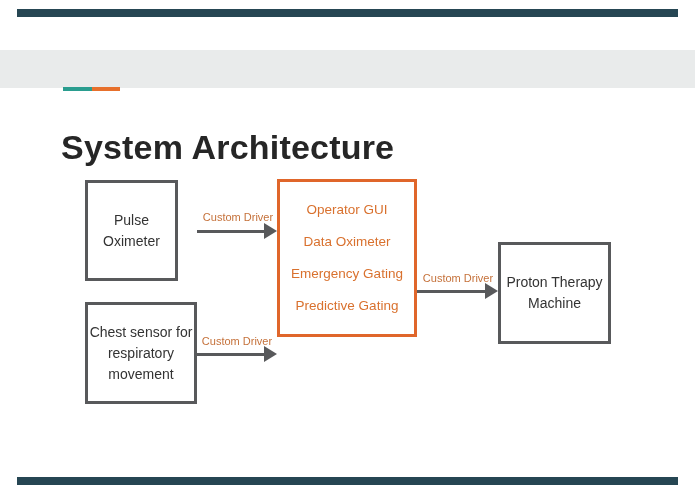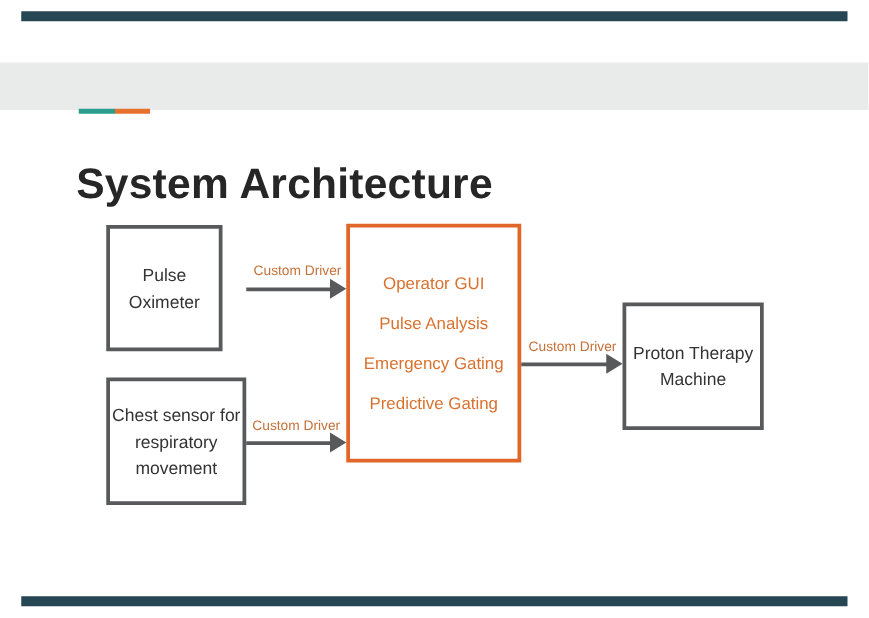--- a/index.html
+++ b/index.html
@@ -62,21 +62,21 @@
     line-height: 21px;
   }
   .box .box-text { display: block; }
   .box-pulse   { left: 85px;  top: 180px; width: 93px; height: 101px; justify-content: center; }
   .box-pulse .box-text { width: 100px; }
   .box-chest   { left: 85px;  top: 302px; width: 112px; height: 102px; }
   .box-chest .box-text { width: 104px; }
   .box-proton  { left: 498px; top: 242px; width: 113px; height: 102px; }
   .box-proton .box-text { width: 101px; }
   .box-central {
-    left: 277px; top: 179px; width: 140px; height: 191px;
+    left: 277px; top: 179px; width: 140px; height: 158px;
     border-color: #e0662a;
     flex-direction: column;
   }
   .module-label {
     font-size: 13.5px;
     line-height: 14px;
     margin: 9px 0;
     color: #d9712e;
     white-space: nowrap;
   }
@@ -132,21 +132,21 @@
   <div class="box box-pulse">
     <span class="box-text">Pulse Oximeter</span>
   </div>
 
   <div class="box box-chest">
     <span class="box-text">Chest sensor for respiratory movement</span>
   </div>
 
   <div class="box box-central">
     <div class="module-label">Operator GUI</div>
-    <div class="module-label">Pulse Analysis</div>
+    <div class="module-label">Data Oximeter</div>
     <div class="module-label">Emergency Gating</div>
     <div class="module-label">Predictive Gating</div>
   </div>
 
   <div class="box box-proton">
     <span class="box-text">Proton Therapy Machine</span>
   </div>
 
   <div class="arrow arrow-1">
     <span class="arrow-line"></span>

